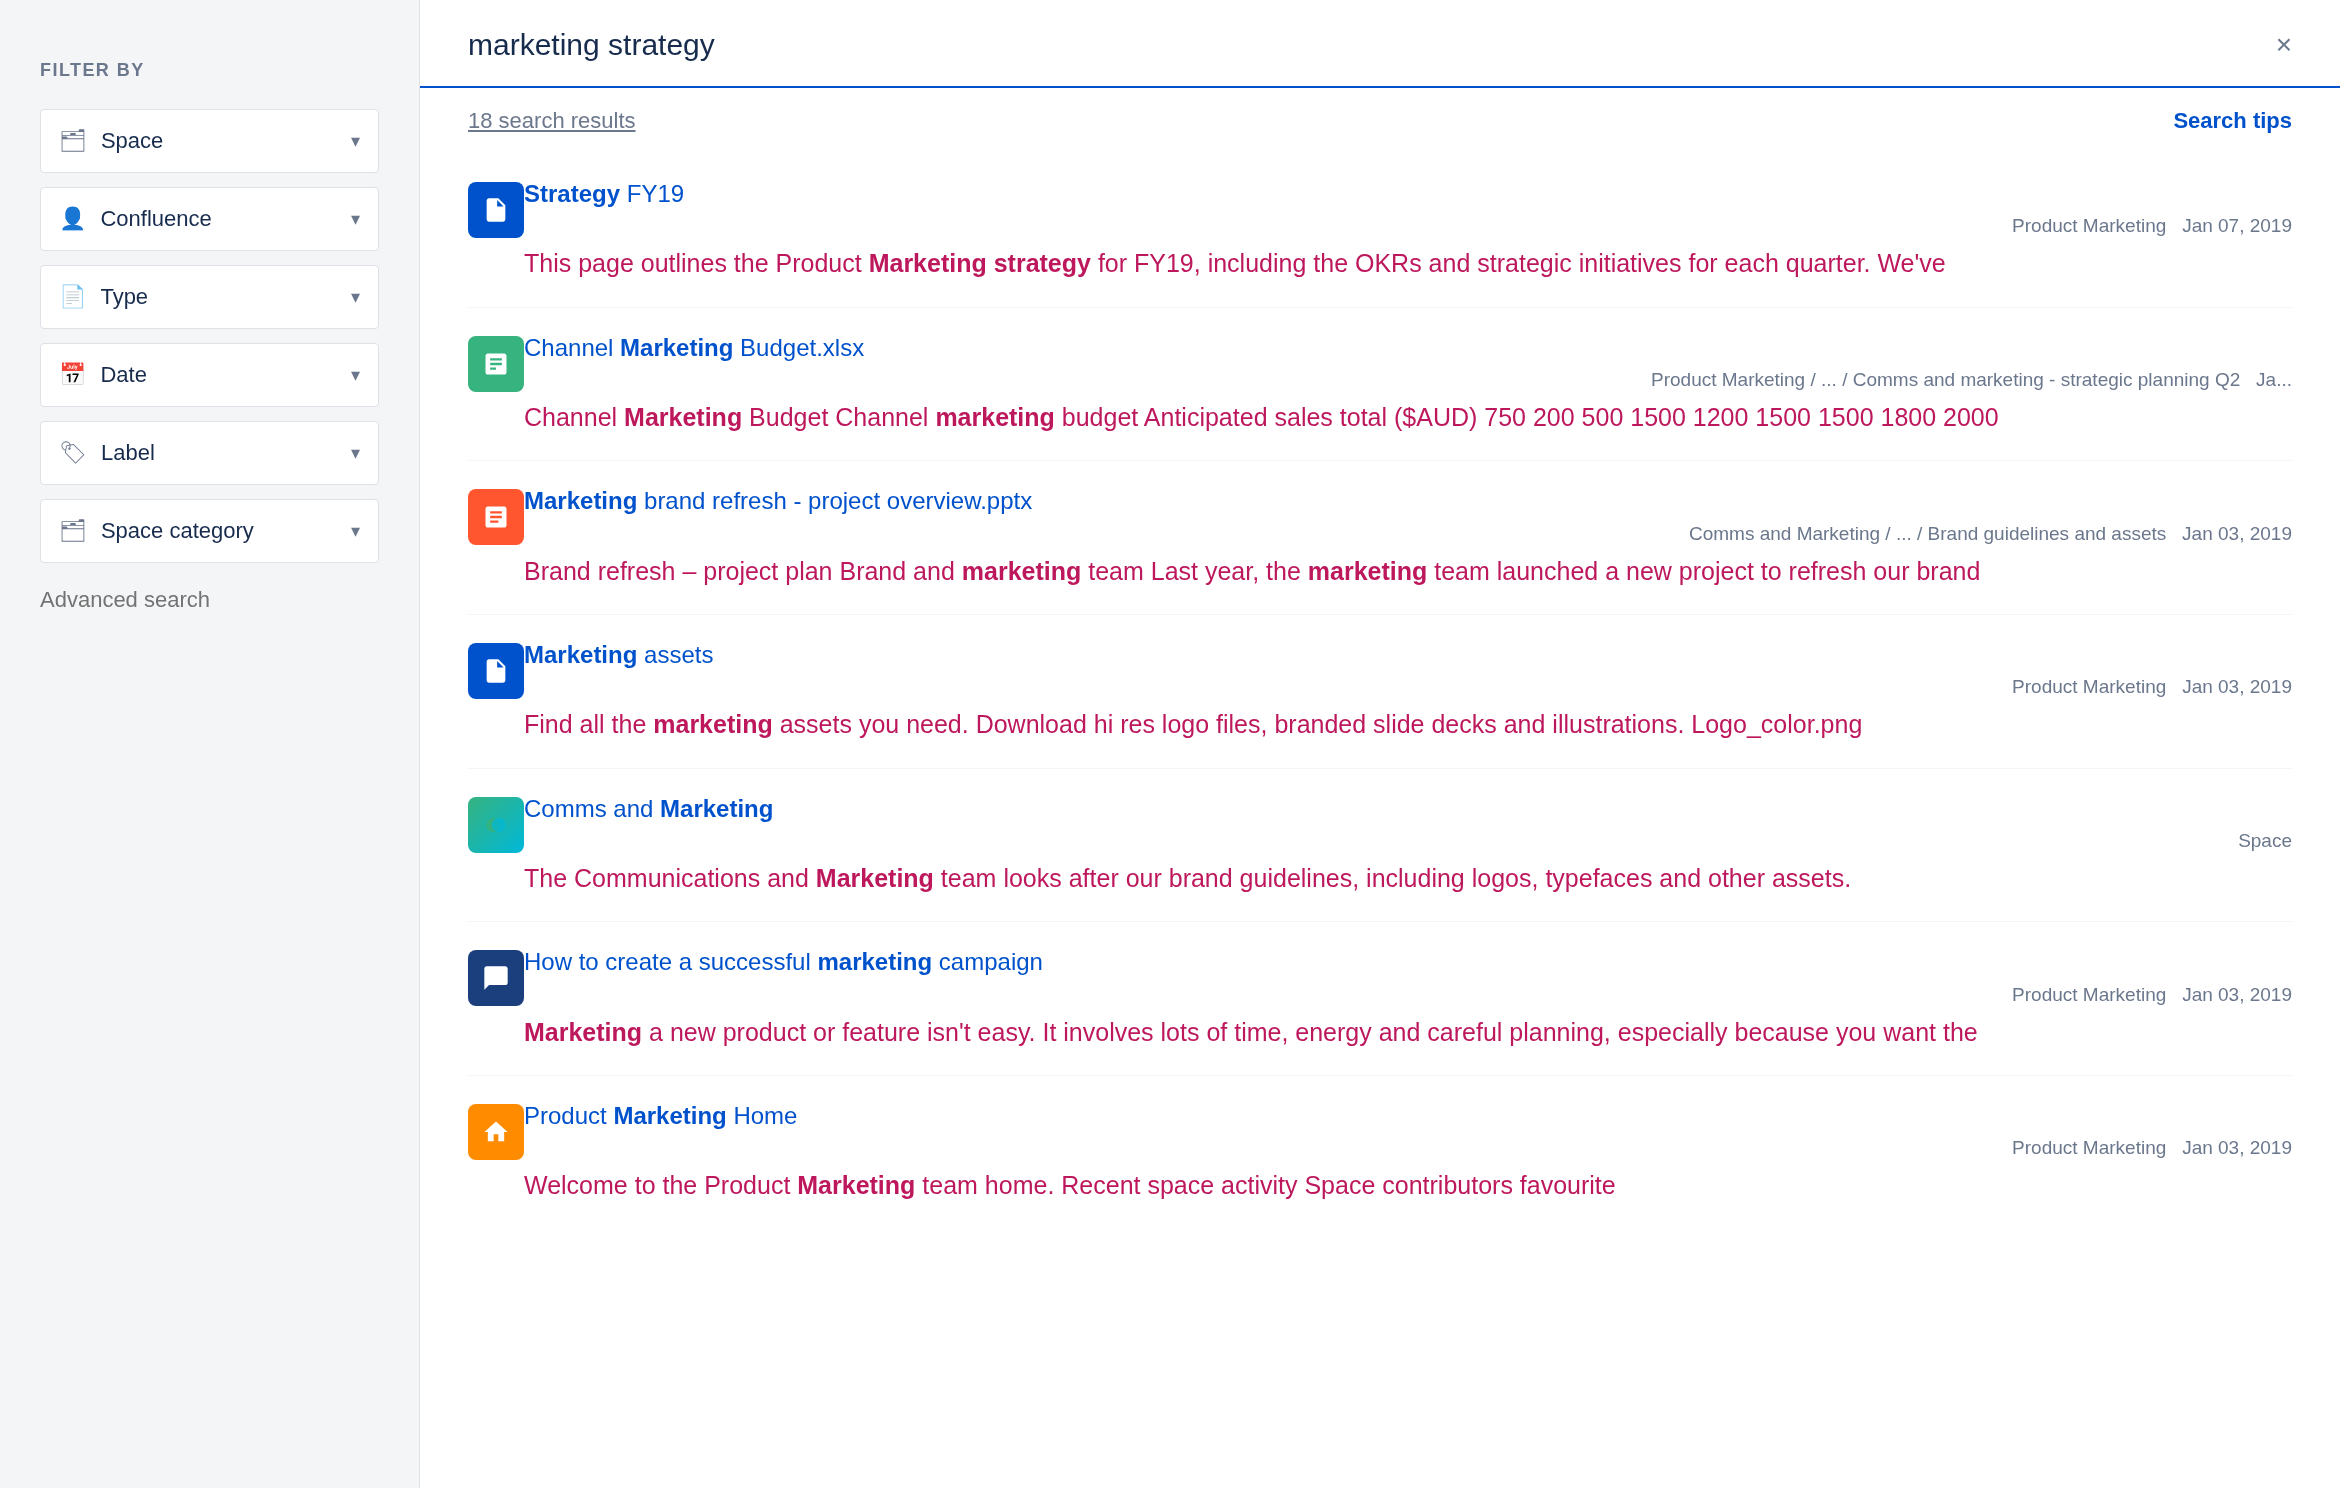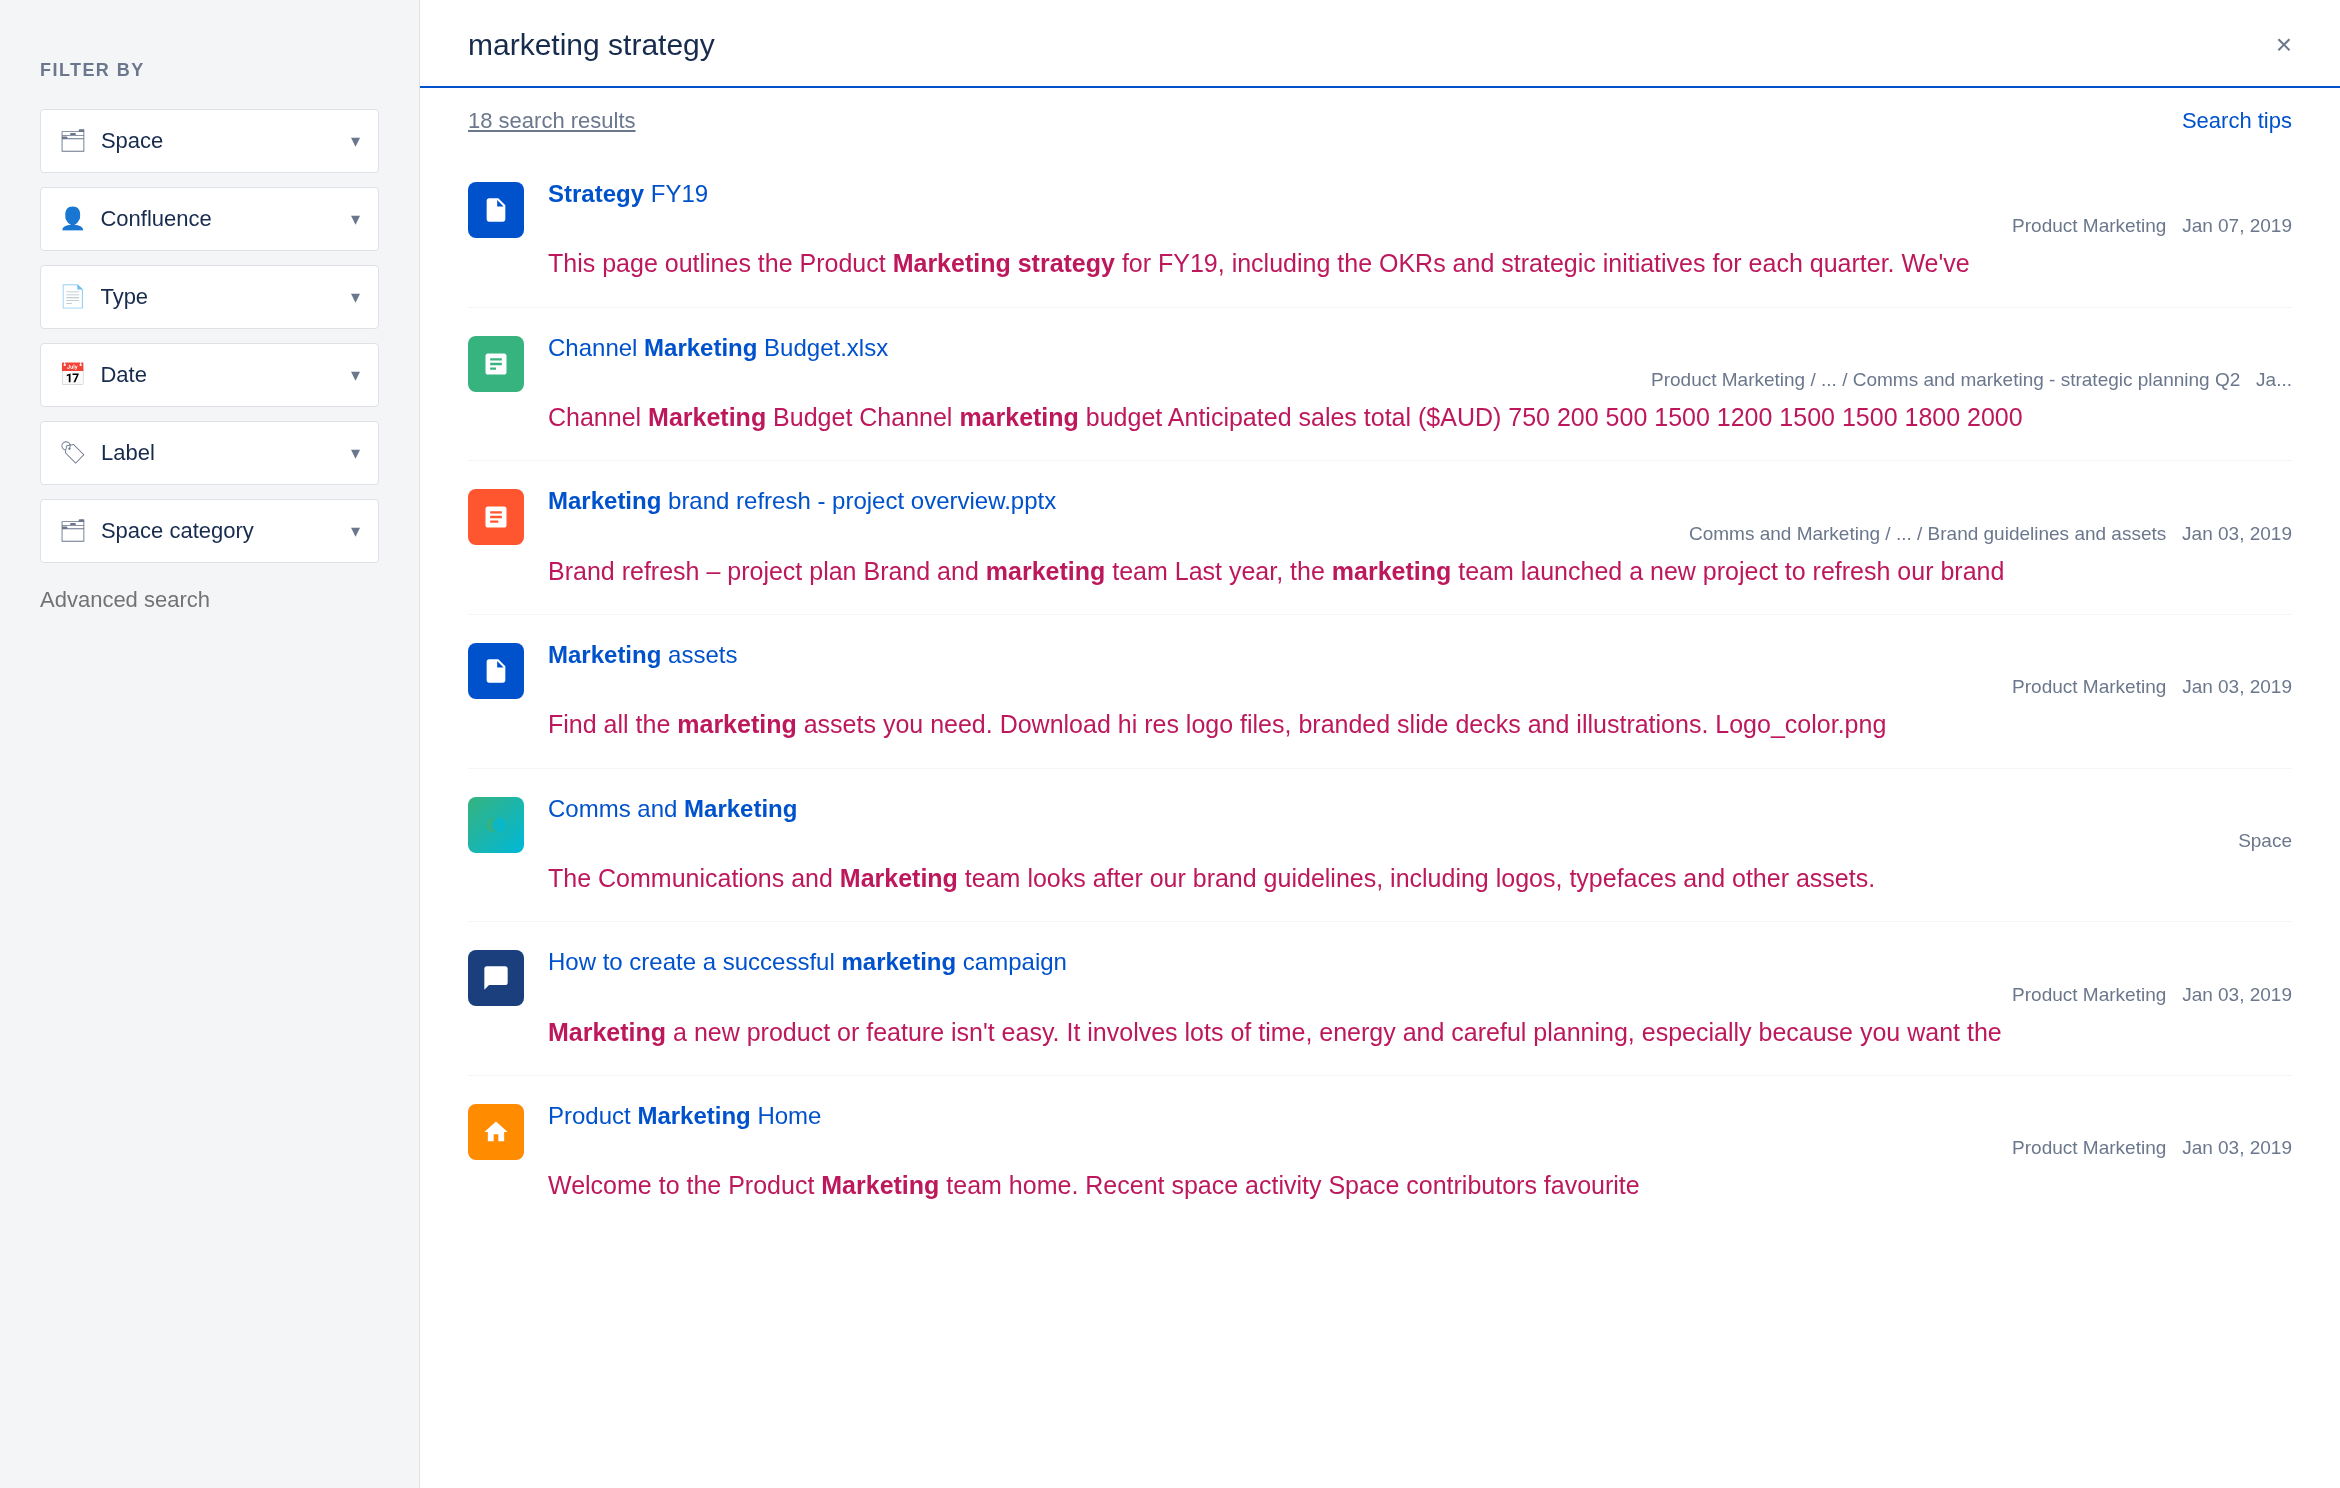--- a/index.html
+++ b/index.html
@@ -281,33 +281,32 @@
     }
     .results-count {
       font-size: 22px;
       color: #6B778C;
       text-decoration: underline;
     }
     .search-tips-link {
       font-size: 22px;
       color: #0052CC;
       cursor: pointer;
-      font-weight: 400;
+      font-weight: 700;
     }
 
     
     .results-list {
       flex: 1;
       overflow-y: auto;
       padding: 0 48px;
     }
 
     .result-item {
       display: flex;
-      gap: 24px;
       padding: 24px 0;
       border-bottom: 1px solid #F4F5F7;
       cursor: pointer;
     }
     .result-item:last-child { border-bottom: none; }
 
     .result-icon {
       width: 56px;
       height: 56px;
       border-radius: 8px;

